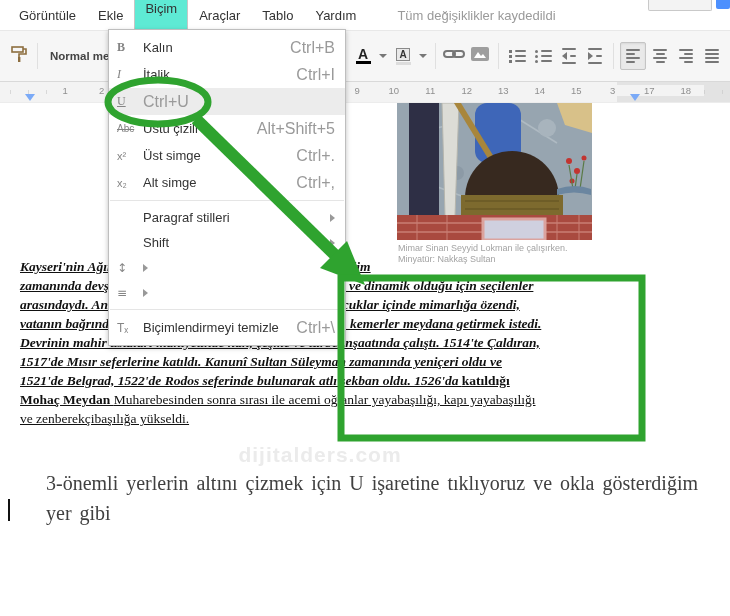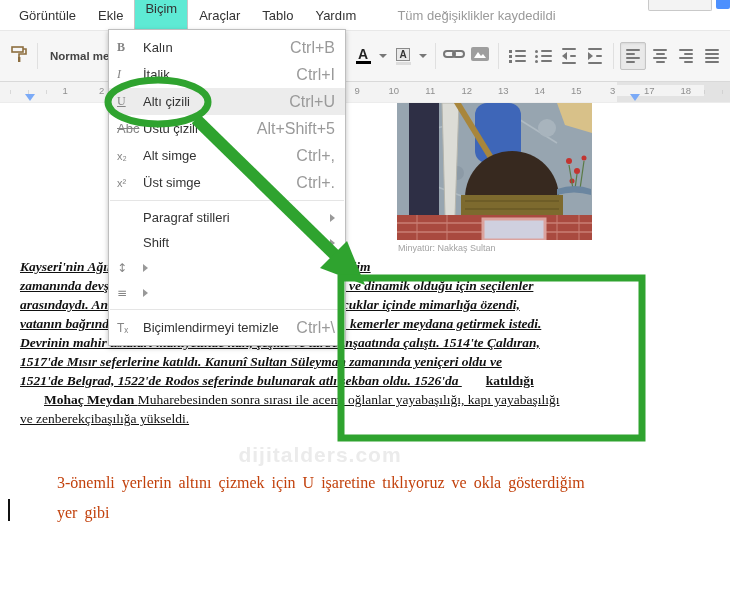--- a/index.html
+++ b/index.html
@@ -55,42 +55,42 @@
   
   .doc{position:absolute;left:0;top:102px;width:730px;height:514px;background:#fff;z-index:5;}
 
   .doc-image{position:absolute;left:397px;top:1px;width:195px;height:137px;overflow:hidden;}
   .img-caption{position:absolute;left:398px;top:141px;width:200px;font-size:9px;line-height:11px;color:#a3a3a3;}
 
   .para1{position:absolute;left:20px;top:155px;font-family:"Liberation Serif",serif;
          font-size:13.5px;color:#111;}
   .p1-line{height:19px;line-height:19px;white-space:nowrap;}
   .seg-bi{font-weight:bold;font-style:italic;text-decoration:underline;}
-  .seg-b{font-weight:bold;text-decoration:underline;margin-left:24px;}
+  .seg-b{font-weight:bold;text-decoration:underline;}
   .seg-r{text-decoration:underline;}
 
   .watermark{position:absolute;left:200px;top:341px;width:240px;text-align:center;
              font-size:21px;font-weight:bold;color:#ebebeb;letter-spacing:1px;}
 
-  .para2{position:absolute;left:57px;top:366px;font-family:"Liberation Serif",serif;
-         font-size:16px;color:#c2410c;word-spacing:3px;}
+  .para2{position:absolute;left:46px;top:366px;font-family:"Liberation Serif",serif;
+         font-size:20px;color:#404040;word-spacing:3px;}
   .p2-line{height:30px;line-height:30px;white-space:nowrap;}
   .text-cursor{position:absolute;left:8px;top:397px;width:2px;height:22px;background:#111;}
 
   
   .dropdown{position:absolute;left:108px;top:29px;width:238px;background:#fff;z-index:40;
             border:1px solid #bebebe;box-shadow:0 2px 5px rgba(0,0,0,.25);padding:4px 0;box-sizing:border-box;}
   .menu-item{height:27px;display:flex;align-items:center;padding:0 10px 0 8px;}
   .menu-item.short{height:25px;}
   .menu-item[data-hl="true"]{background:#ececec;}
   .mi-icon{width:26px;font-size:12px;color:#848484;font-family:"Liberation Serif",serif;flex:none;}
   .mi-icon[data-g="g-bold"]{font-weight:bold;}
   .mi-icon[data-g="g-italic"]{font-style:italic;}
   .mi-icon[data-g="g-underline"]{text-decoration:underline;}
-  .mi-icon[data-g="g-strike"]{text-decoration:line-through;font-size:13px;font-family:"Liberation Sans",sans-serif;}
+  .mi-icon[data-g="g-strike"]{text-decoration:line-through;font-size:10px;font-family:"Liberation Sans",sans-serif;}
   .mi-icon[data-g="g-sup"],.mi-icon[data-g="g-sub"]{font-size:11px;font-family:"Liberation Sans",sans-serif;}
   .mi-icon[data-g="g-arrows"],.mi-icon[data-g="g-list"]{font-family:"DejaVu Sans",sans-serif;font-size:12px;}
   .mi-icon[data-g="g-clear"]{font-size:12px;font-family:"Liberation Sans",sans-serif;}
   .mi-label{flex:1;font-size:13px;color:#333;white-space:nowrap;}
   .mi-short{font-size:16px;color:#9a9a9a;white-space:nowrap;}
   .mi-sub{width:0;height:0;border-top:4px solid transparent;border-bottom:4px solid transparent;
           border-left:5px solid #999;}
   .menu-sep{height:1px;background:#e5e5e5;margin:4px 1px;}
 
   
@@ -304,20 +304,21 @@
         <rect x="86" y="116" width="62" height="21" fill="#cfd0df" stroke="#dba39e" stroke-width="3"></rect>
         <circle cx="172" cy="58" r="3" fill="#c23430"></circle>
           <circle cx="180" cy="68" r="3" fill="#c23430"></circle>
         <circle cx="187" cy="55" r="2.5" fill="#c23430"></circle>
           <circle cx="175" cy="78" r="2.5" fill="#c23430"></circle>
         <path d="M172 62 L176 86 M180 71 L178 86 M187 58 L183 86" stroke="#5a7a46" stroke-width="1.2" fill="none"></path>
         <path d="M160 86 q18 -6 34 0 l0 6 q-17 -5 -34 0 Z" fill="#6b86a0"></path>
       </svg>
     </div>
     <div class="img-caption">
+      <div>Mimar Sinan Seyyid Lokman ile çalışırken.</div>
       <div>Minyatür: Nakkaş Sultan</div>
     </div>
 
     <div class="para1">
 
     <div class="p1-line">
           <span>
             
           <span class="seg-bi">Kayseri'nin Ağırnas köyünde doğan Sinan, Yavuz Sultan Selim</span></span>
         </div>
@@ -380,37 +381,36 @@
           <span class="mi-label">Kalın</span>
           <span class="mi-short">Ctrl+B</span>
         </div>
         <div class="menu-item">
           <span class="mi-icon" data-g="g-italic">I</span>
           <span class="mi-label">İtalik</span>
           <span class="mi-short">Ctrl+I</span>
         </div>
         <div class="menu-item" data-hl="true">
           <span class="mi-icon" data-g="g-underline">U</span>
-          <span class="mi-label">Altı çizili</span>
           <span class="mi-short">Ctrl+U</span>
         </div>
         <div class="menu-item">
           <span class="mi-icon" data-g="g-strike">Abc</span>
           <span class="mi-label">Üstü çizili</span>
           <span class="mi-short">Alt+Shift+5</span>
         </div>
         <div class="menu-item">
+          <span class="mi-icon" data-g="g-sup">x²</span>
+          <span class="mi-label">Üst simge</span>
+          <span class="mi-short">Ctrl+.</span>
+        </div>
+        <div class="menu-item">
           <span class="mi-icon" data-g="g-sub">x₂</span>
           <span class="mi-label">Alt simge</span>
           <span class="mi-short">Ctrl+,</span>
-        </div>
-        <div class="menu-item">
-          <span class="mi-icon" data-g="g-sup">x²</span>
-          <span class="mi-label">Üst simge</span>
-          <span class="mi-short">Ctrl+.</span>
         </div>
       </div>
     <div class="menu-sep"></div>
     <div>
 
     <div class="menu-item short">
           <span class="mi-icon" data-g=""></span>
           <span class="mi-label">Paragraf stilleri</span>
           <span class="mi-sub"></span>
         </div>

